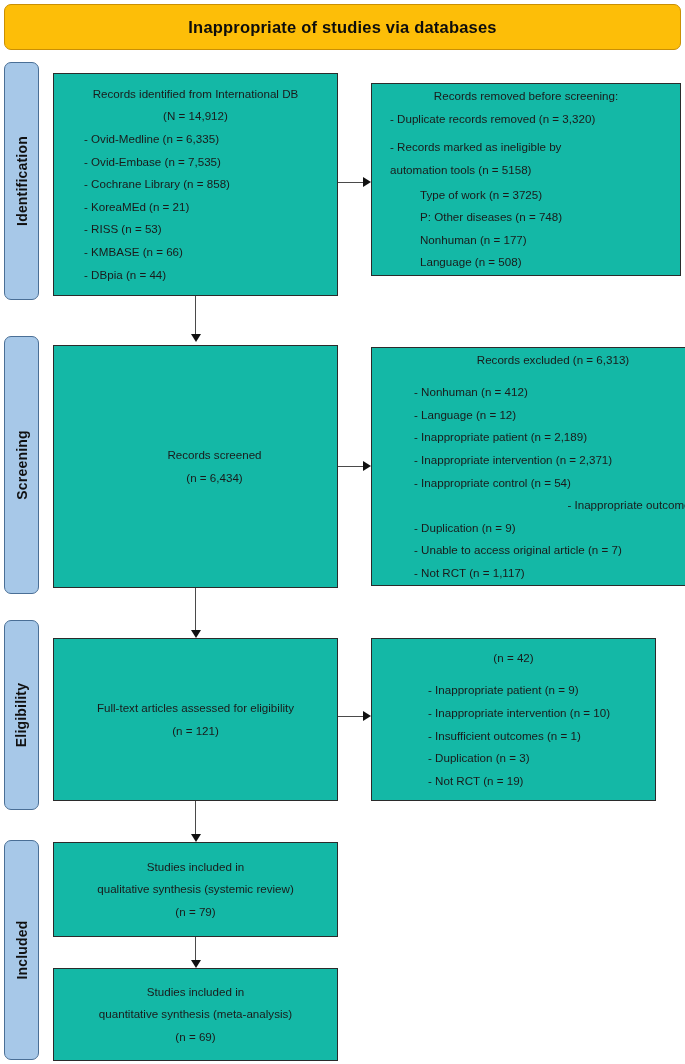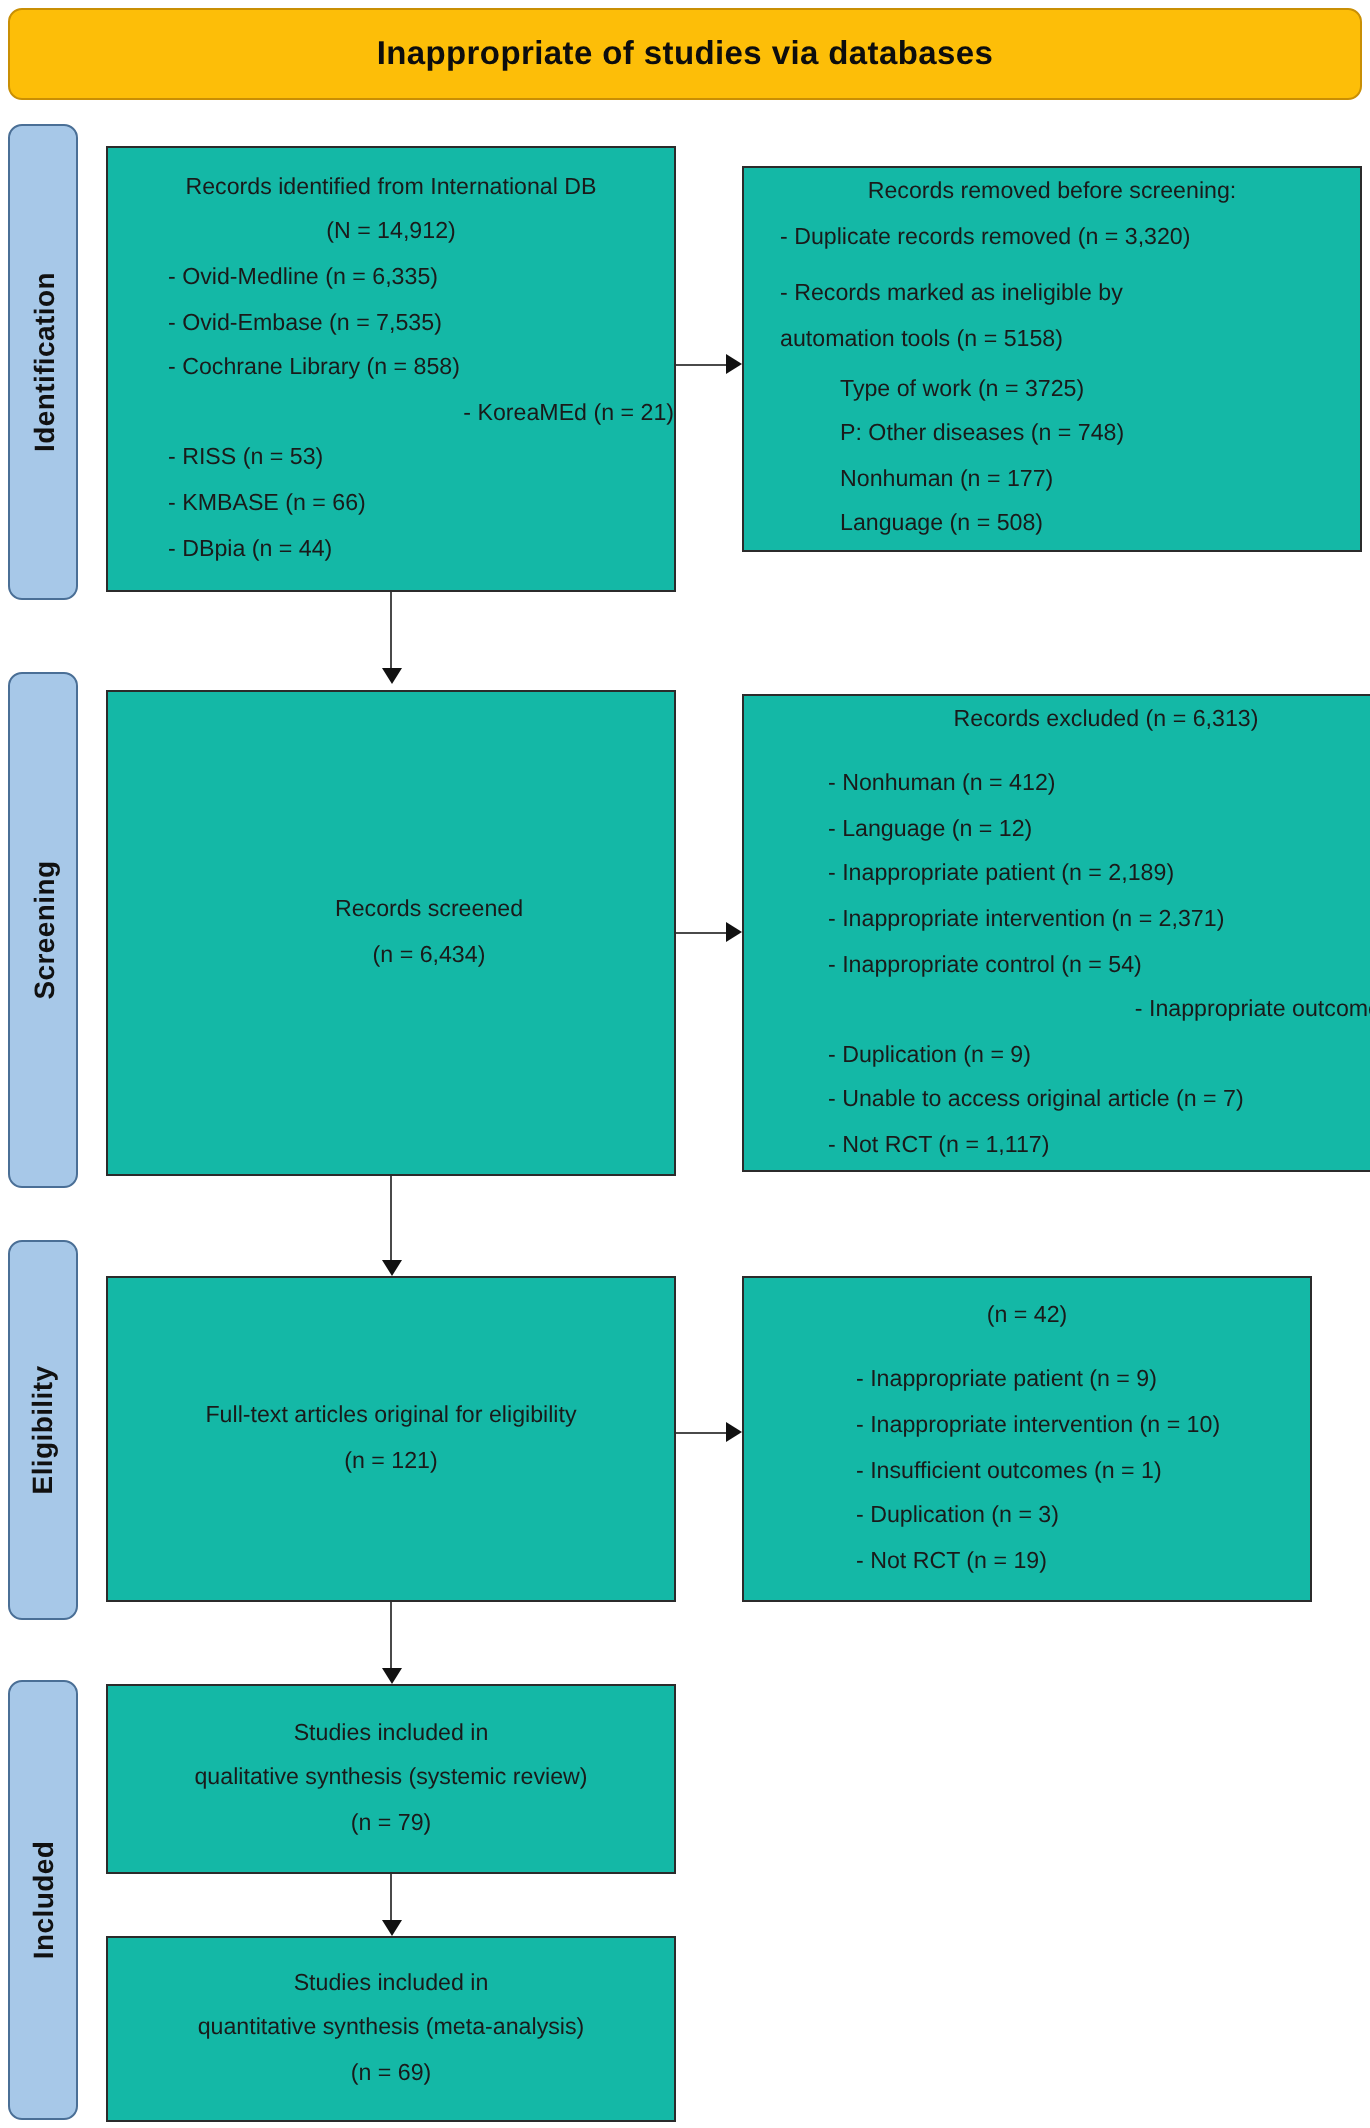--- a/index.html
+++ b/index.html
@@ -141,21 +141,21 @@
 <div class="stage-pill" id="stage-included">
   <span class="stage-label">Included</span>
 </div>
 
 <div class="flow-box center" id="box-identified">
   <div class="bx-line">Records identified from International DB</div>
   <div class="bx-line">(N = 14,912)</div>
   <div class="bx-line hang" style="text-align:left">- Ovid-Medline  (n = 6,335)</div>
   <div class="bx-line hang" style="text-align:left">- Ovid-Embase (n = 7,535)</div>
   <div class="bx-line hang" style="text-align:left">- Cochrane  Library (n = 858)</div>
-  <div class="bx-line hang" style="text-align:right">- KoreaMEd (n = 21)</div>
+  <div class="bx-line hang" style="text-align:left">- KoreaMEd (n = 21)</div>
   <div class="bx-line hang" style="text-align:left">-   RISS (n = 53)</div>
   <div class="bx-line hang" style="text-align:left">-   KMBASE (n = 66)</div>
   <div class="bx-line hang" style="text-align:left">-  DBpia (n = 44)</div>
 </div>
 
 <div class="flow-box center" id="box-removed">
   <div class="bx-line">Records removed before screening:</div>
   <div class="bx-line hang2" style="text-align:left">- Duplicate records removed (n = 3,320)</div>
   <div class="bx-line hang2 tight" style="text-align:left;margin-top:6px">- Records marked as ineligible  by</div>
   <div class="bx-line hang2 tight" style="text-align:left;margin-bottom:2px">automation tools   (n = 5158)</div>
@@ -187,21 +187,21 @@
   <div class="bx-line hang4" style="text-align:left">- Unable to access original article (n = 7)</div>
   <div class="bx-line hang4" style="text-align:left">- Not RCT (n = 1,117)</div>
 </div>
 
 <div class="conn conn-h" style="left:338px; top:466px; width:26px;"></div>
 <div class="arrow-right" style="left:363px; top:461px;"></div>
 <div class="conn conn-v" style="left:195px; top:588px; height:42px;"></div>
 <div class="arrow-down" style="left:191px; top:630px;"></div>
 
 <div class="flow-box center" id="box-fulltext">
-  <div class="bx-line">Full-text articles original for eligibility</div>
+  <div class="bx-line">Full-text articles assessed for eligibility</div>
   <div class="bx-line">(n = 121)</div>
 </div>
 
 <div class="flow-box center" id="box-fulltext-excl">
   <div class="bx-line tight" style="margin-bottom:10px">(n = 42)</div>
   <div class="bx-line hang5" style="text-align:left">-  Inappropriate patient (n = 9)</div>
   <div class="bx-line hang5" style="text-align:left">-  Inappropriate intervention (n = 10)</div>
   <div class="bx-line hang5" style="text-align:left">-  Insufficient outcomes (n = 1)</div>
   <div class="bx-line hang5" style="text-align:left">-  Duplication (n = 3)</div>
   <div class="bx-line hang5" style="text-align:left">-  Not RCT (n = 19)</div>

